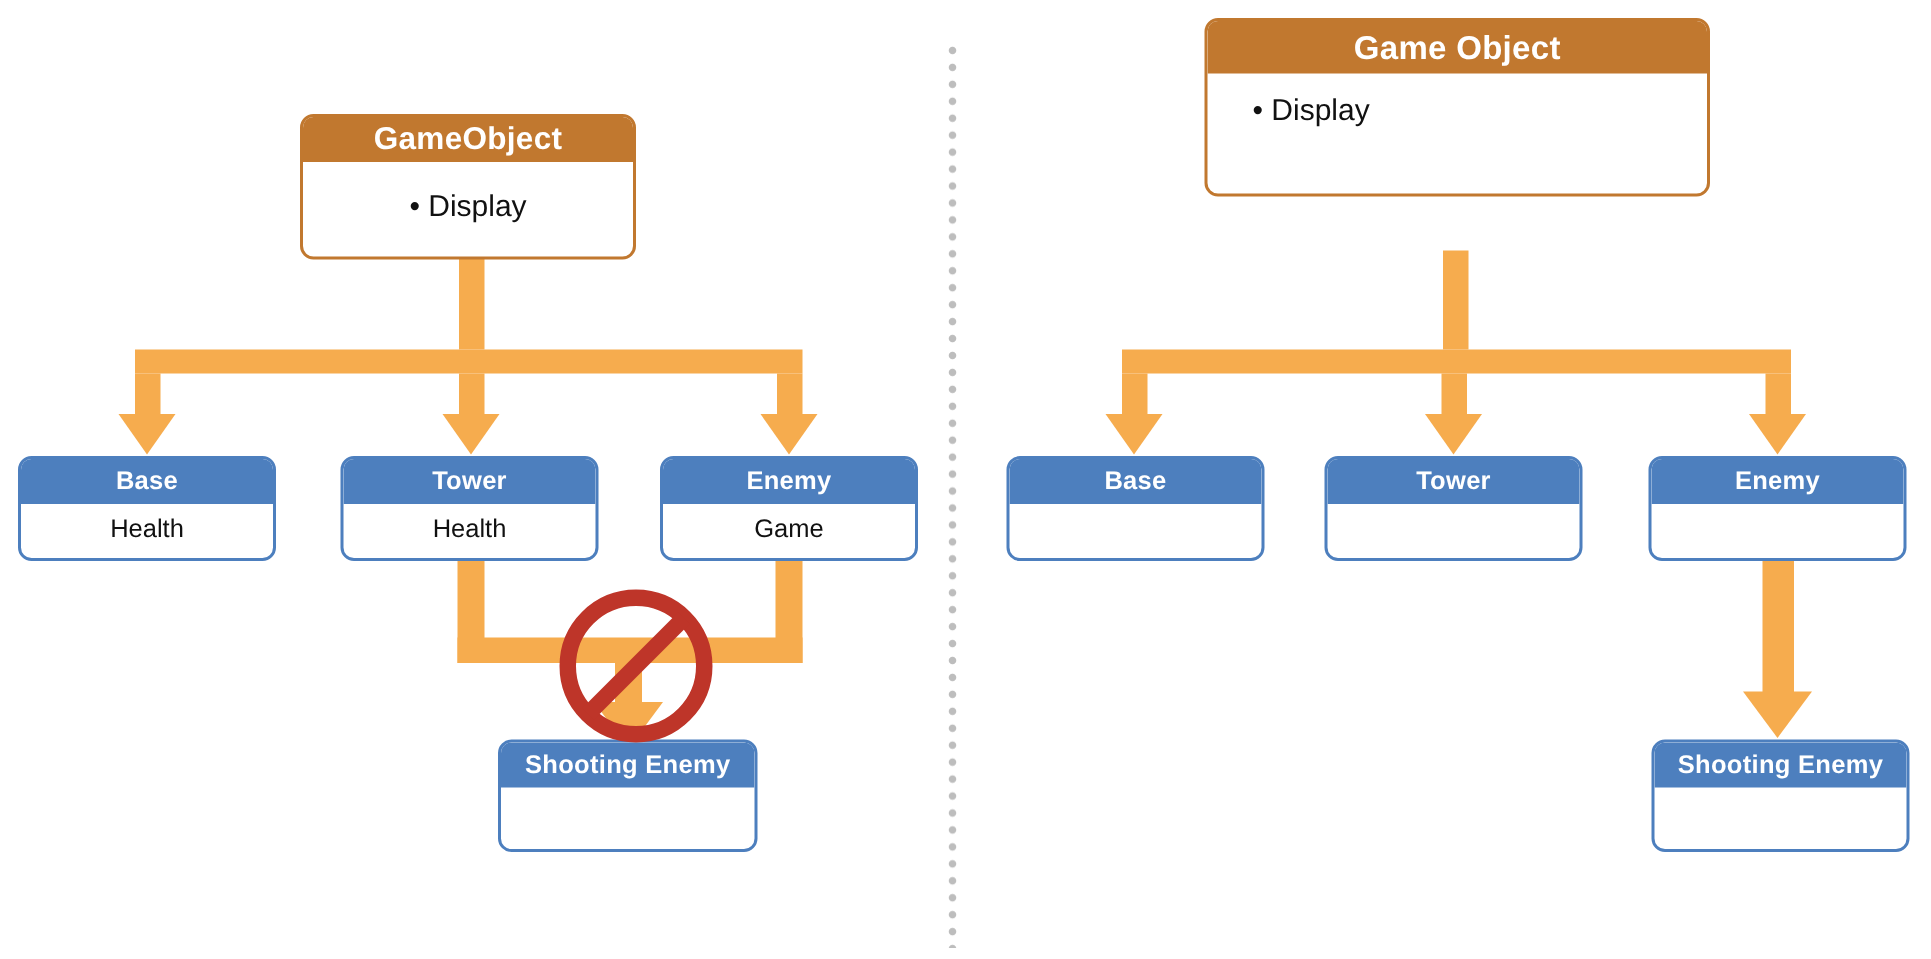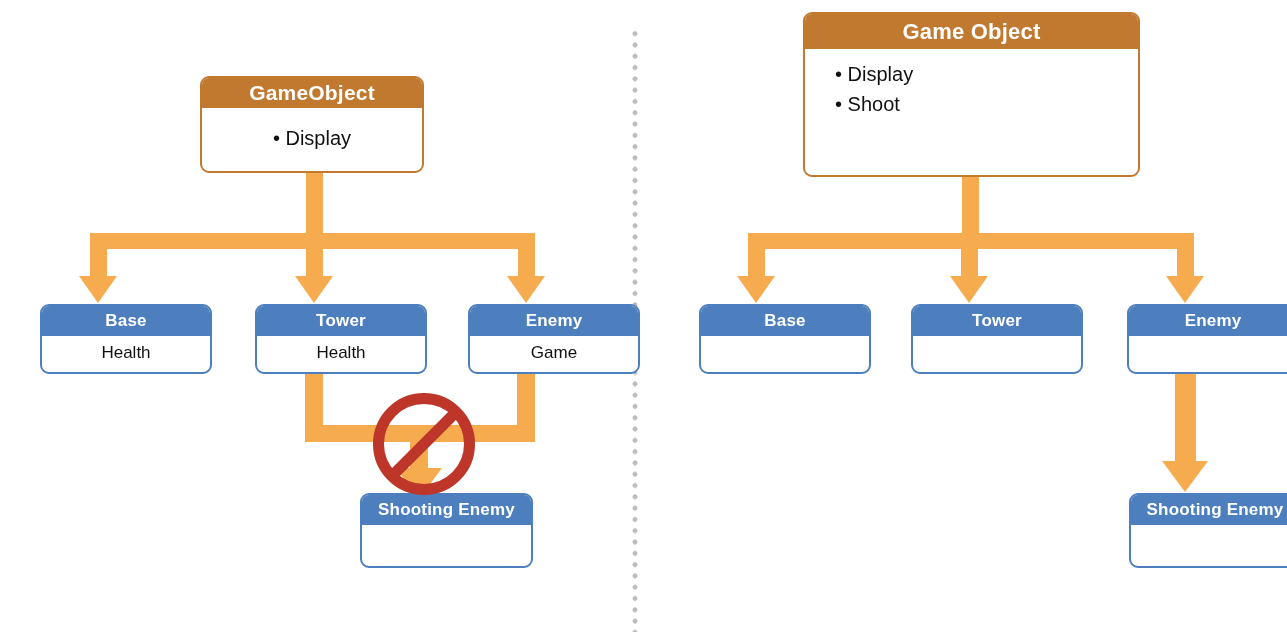--- a/index.html
+++ b/index.html
@@ -6,21 +6,21 @@
   .canvas {
     position:relative; width:1287px; height:639px; background:#ffffff;
     font-family:"Liberation Sans", sans-serif; overflow:hidden;
   }
   
   .box {
     position:absolute; box-sizing:border-box; background:#fff;
     border:2px solid; border-radius:9px; overflow:hidden; z-index:2;
   }
   .box.orange { border-color:#C1782F; }
-  .box.blue   { border-color:#4D7FBE;margin-left:28px; }
+  .box.blue   { border-color:#4D7FBE; }
   .hdr {
     display:flex; align-items:center; justify-content:center;
     color:#ffffff; font-weight:bold; letter-spacing:0.2px;
   }
   .box.orange .hdr { background:#C1782F; }
   .box.blue   .hdr { background:#4D7FBE; }
   .bdy { display:flex; align-items:center; justify-content:center; color:#111; }
   
   .seg { position:absolute; background:#F6AC4E; z-index:1; }
   .tri {
@@ -35,21 +35,21 @@
   .divider {
     position:absolute; left:632px; top:28px; width:6px; height:604px; z-index:0;
     background-image: radial-gradient(circle, #BDBDBD 2.2px, rgba(189,189,189,0) 2.8px);
     background-size: 6px 11.3px; background-position: center top; background-repeat: repeat-y;
   }
   
   .root-left  { left:200px; top:63px;  width:224px; height:97px;margin-top:13px; }
   .root-left .hdr { height:30px; font-size:21px; }
   .root-left .bdy { height:61px; font-size:20px; }
 
-  .root-right { left:803px; top:12px;  width:337px; height:165px; }
+  .root-right { left:803px; top:12px;  width:337px; height:119px; }
   .root-right .hdr { height:35px; font-size:22px; }
   .root-right .cols { display:flex; padding:10px 10px 0 30px; }
   .root-right .col { font-size:20px; line-height:30px; color:#111; }
   .root-right .col1 { width:170px; }
 
   .child { height:70px; width:172px; top:304px; }
   .child .hdr { height:30px; font-size:17px; }
   .child .bdy { height:34px; font-size:17px; }
 
   .shoot-box { width:173px; height:75px; top:493px; }
@@ -104,21 +104,20 @@
     <div class="bdy"></div>
   </div>
 
   <div class="divider"></div>
 
   <div class="box orange root-right">
     <div class="hdr">Game Object</div>
     <div class="cols">
       <div class="col col1">
         <div>• Display</div>
-        <div>• Shoot</div>
       </div>
     </div>
   </div>
 
   <div class="seg" style="left:962px;  top:167px; width:17px; height:66px;"></div>
   <div class="seg" style="left:748px;  top:233px; width:446px; height:16px;"></div>
   <div class="seg" style="left:748px;  top:249px; width:17px; height:28px;"></div>
   <div class="seg" style="left:961px;  top:249px; width:17px; height:28px;"></div>
   <div class="seg" style="left:1177px; top:249px; width:17px; height:28px;"></div>
   <div class="tri small" style="left:737px;  top:276px;"></div>

